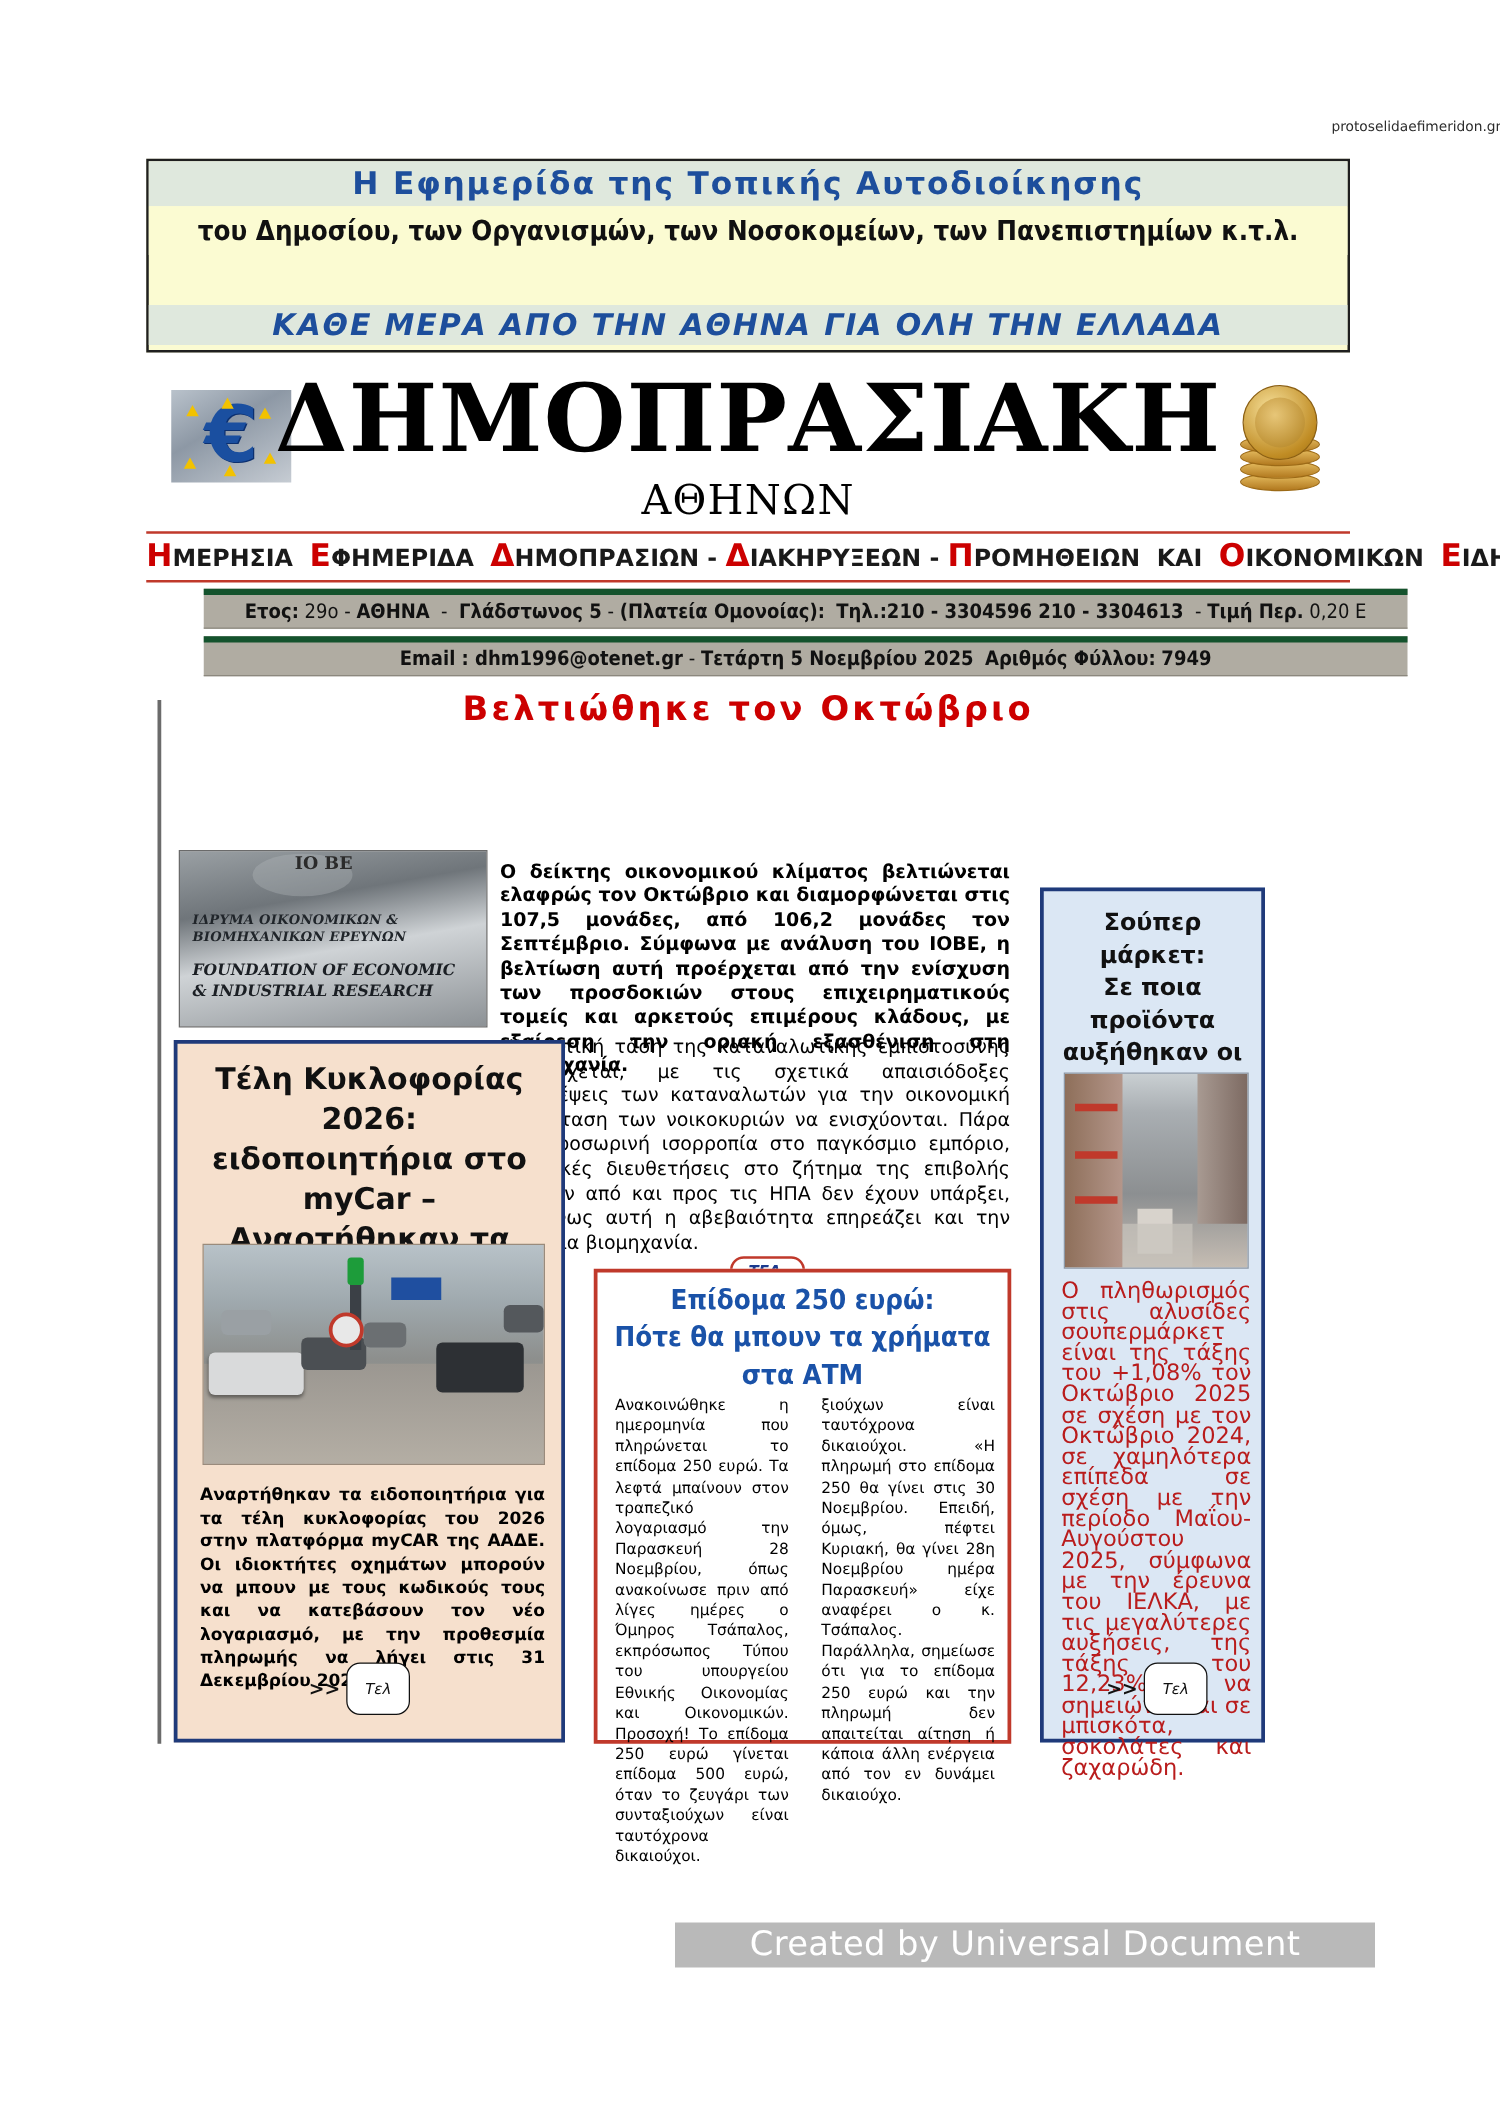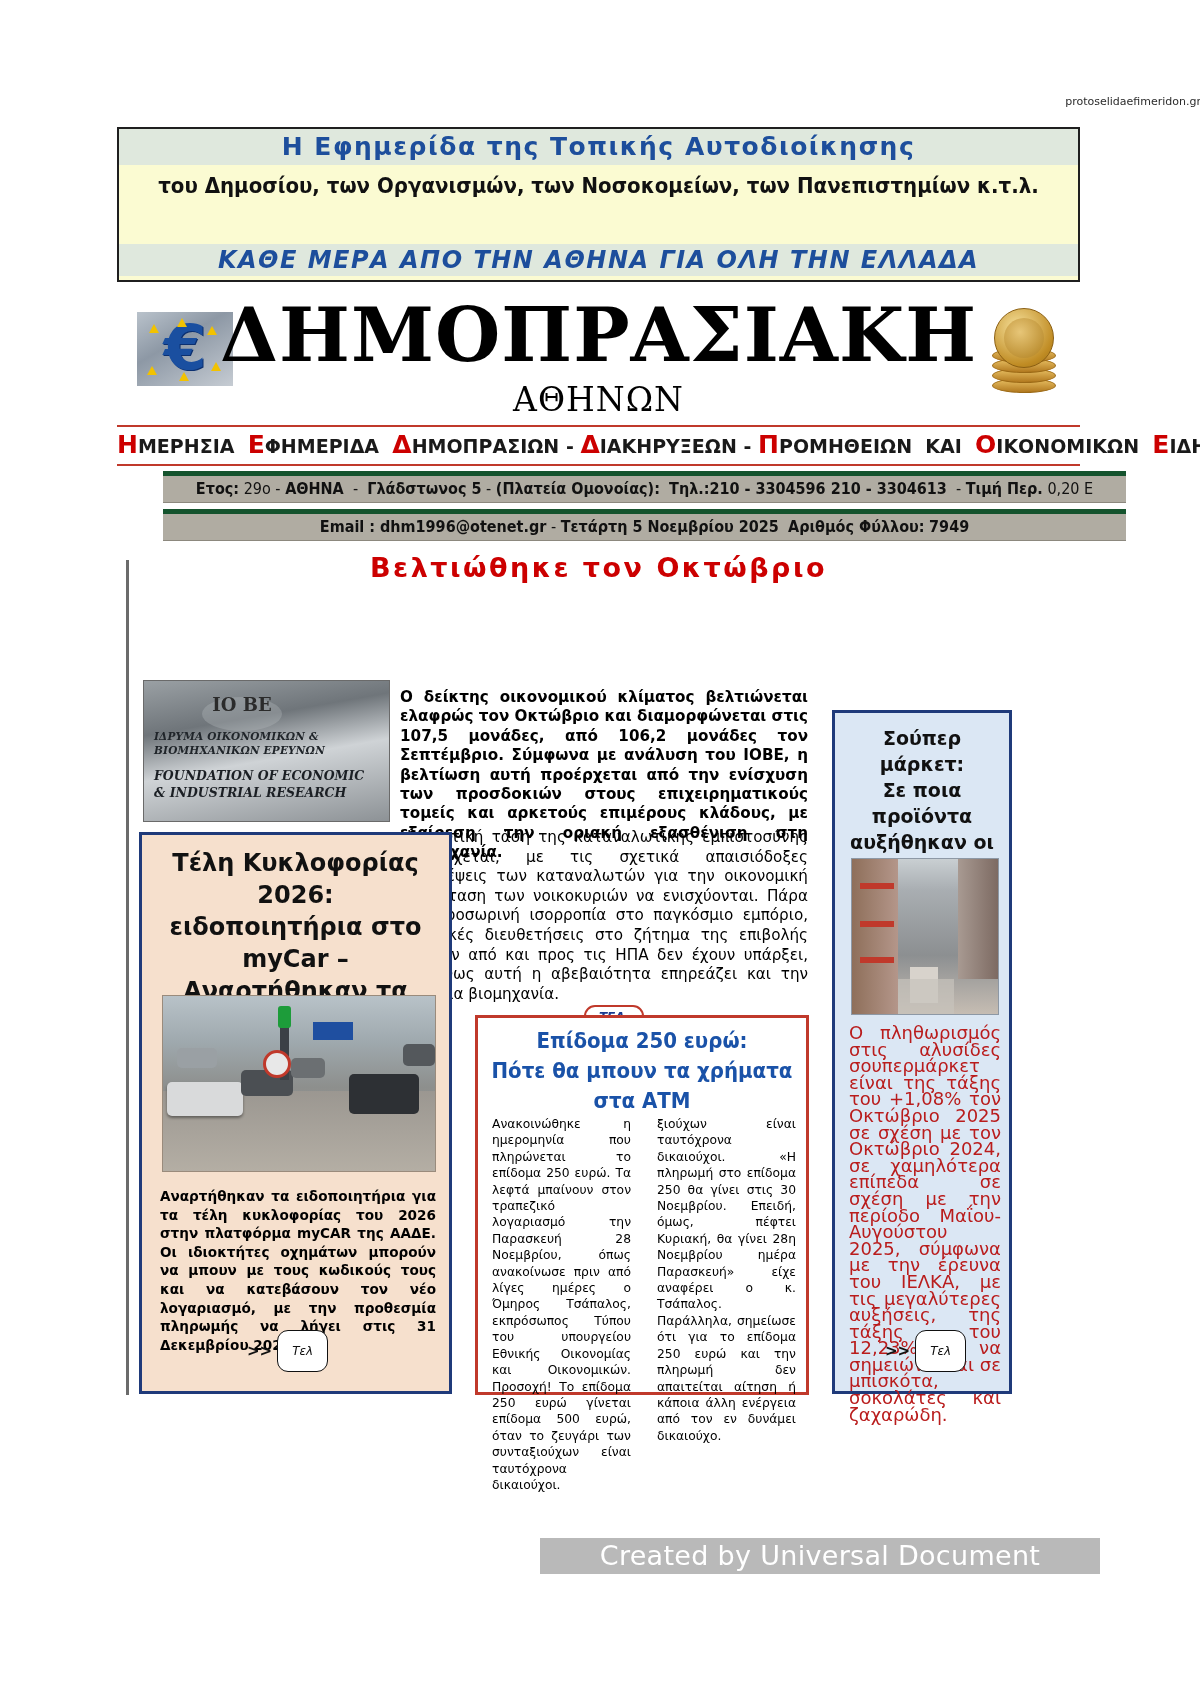--- a/index.html
+++ b/index.html
@@ -122,25 +122,25 @@
   
   .frame-left{position:absolute;left:126px;top:560px;width:3px;height:835px;background:#6b6b6b;}
 
   
   .iobe-photo{
     position:absolute;left:143px;top:680px;width:245px;height:140px;
     background:linear-gradient(170deg,#9aa0a4 0%,#6f757a 30%,#cfd3d6 55%,#8d9296 100%);
     border:1px solid #6a6a6a;overflow:hidden;
   }
   .iobe-seal{
-    position:absolute;left:58px;top:16px;width:80px;height:34px;
+    position:absolute;left:58px;top:2px;width:80px;height:34px;
     border-radius:50%;
     background:rgba(180,185,188,.35);
     color:#2b2b2b;font-family:"DejaVu Serif","Liberation Serif",serif;
-    font-size:18px;text-align:center;line-height:16px;font-weight:bold;
+    font-size:14px;text-align:right;line-height:16px;font-weight:bold;
   }
   .iobe-t1{position:absolute;left:10px;top:48px;width:225px;color:#20252a;
     font-family:"DejaVu Serif","Liberation Serif",serif;font-style:italic;
     font-size:10.5px;font-weight:bold;letter-spacing:.2px;line-height:14px;}
   .iobe-t2{position:absolute;left:10px;top:86px;width:225px;color:#1b1f24;
     font-family:"DejaVu Serif","Liberation Serif",serif;font-style:italic;
     font-size:12.5px;font-weight:bold;line-height:17px;}
 
   
   .lead-text{

